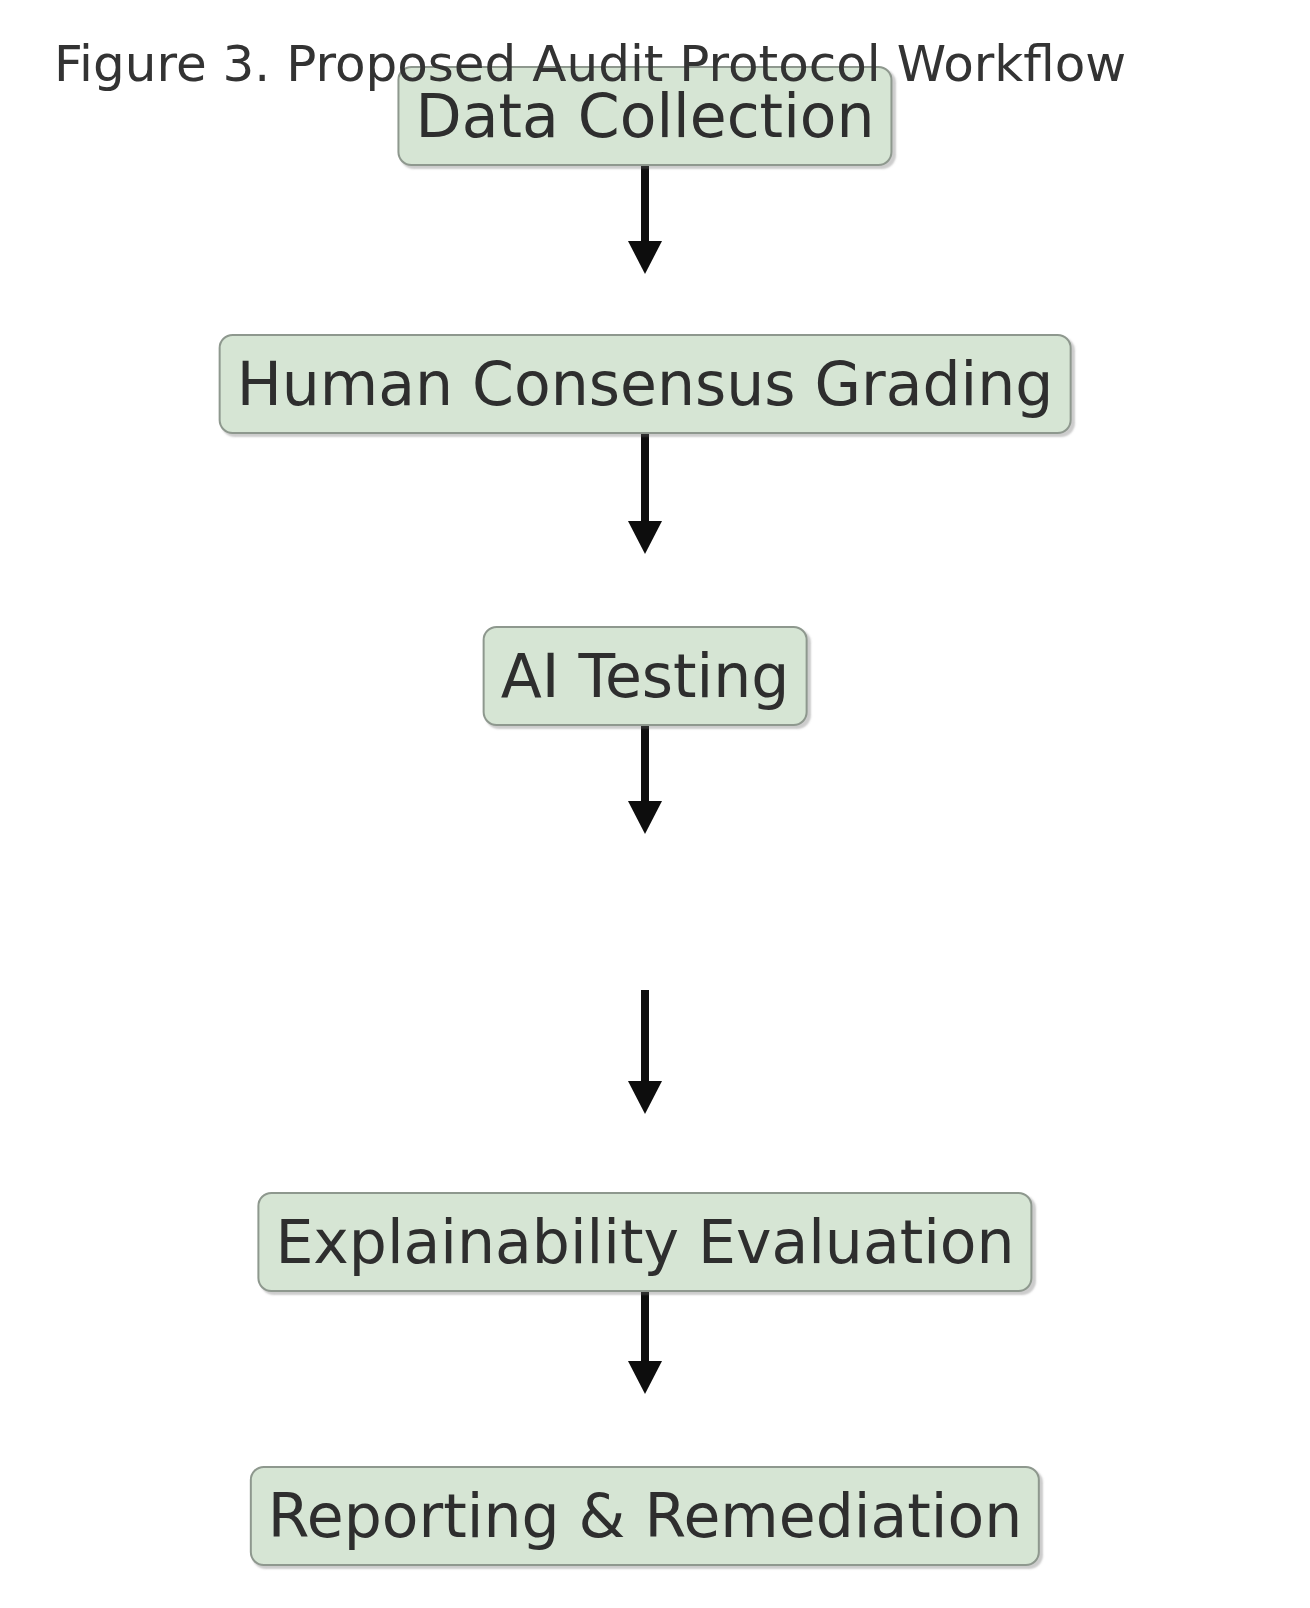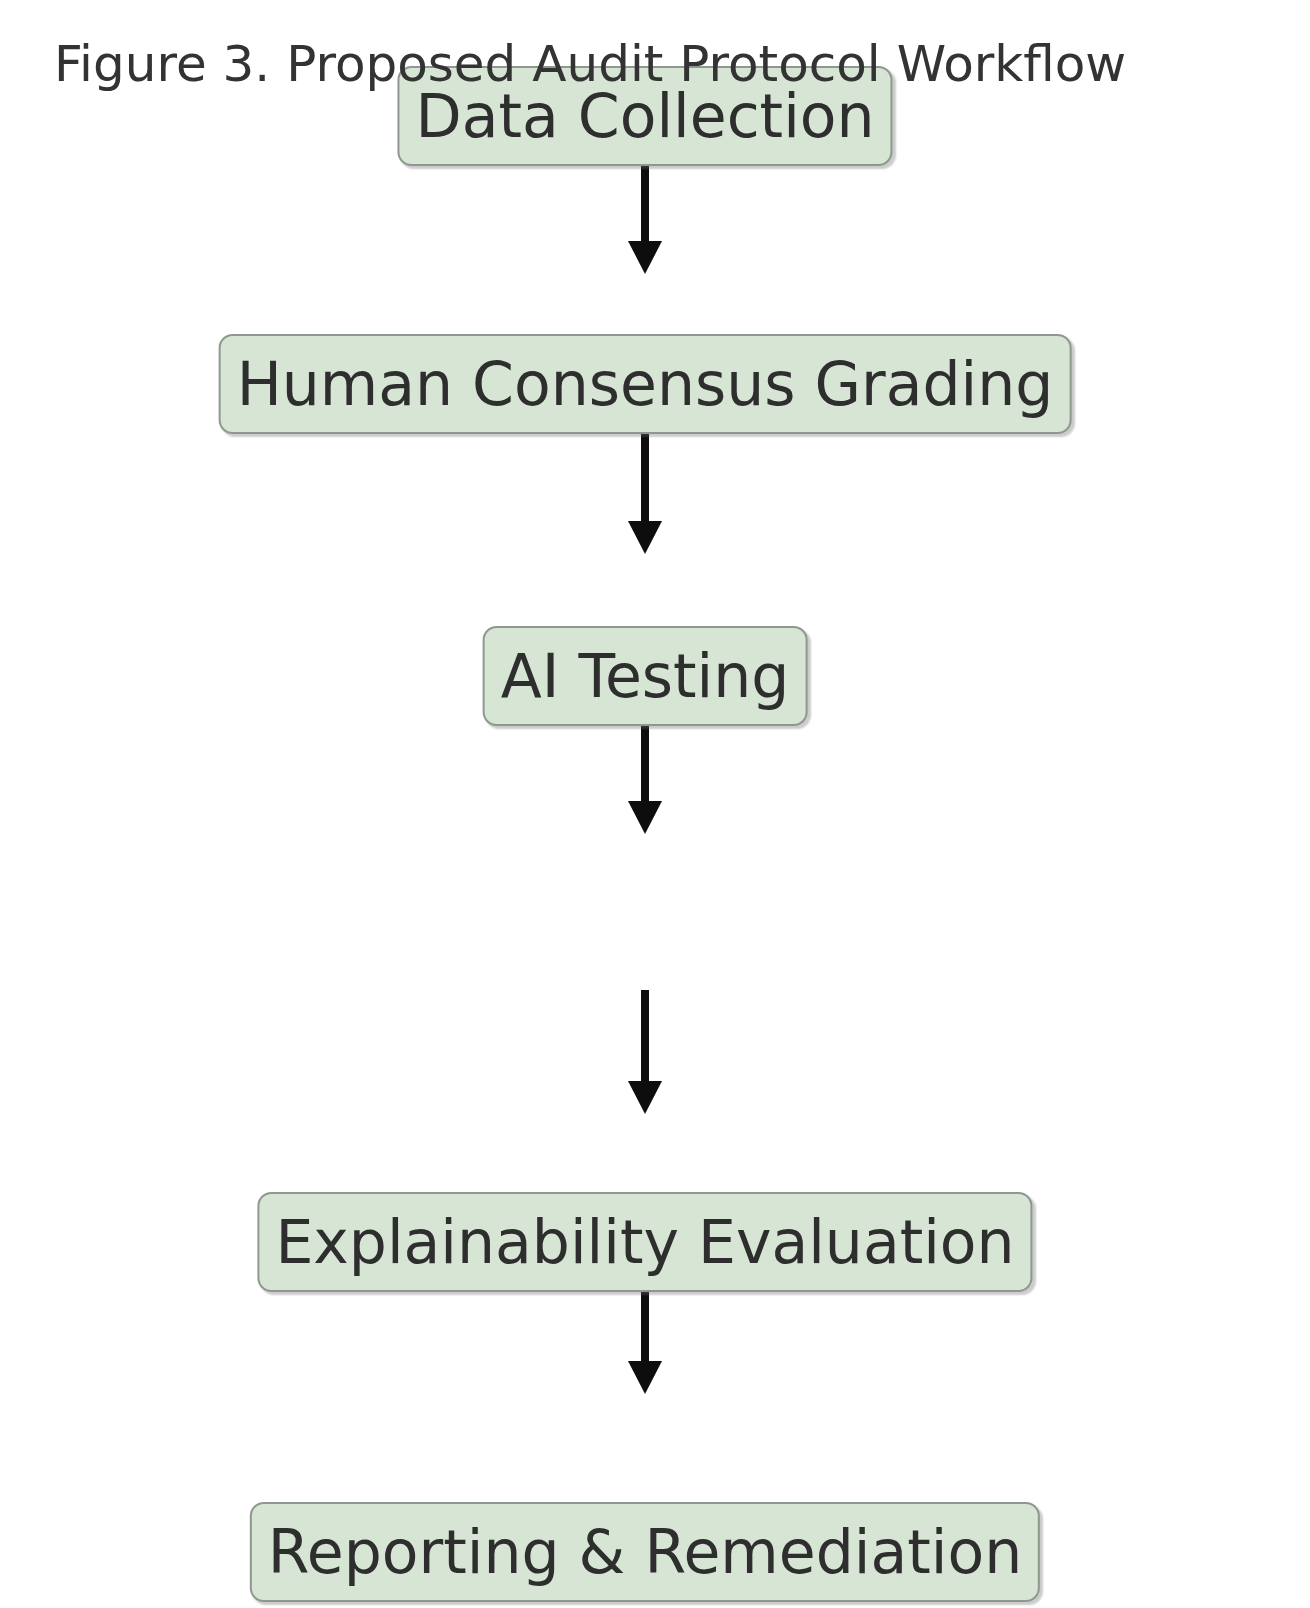--- a/index.html
+++ b/index.html
@@ -42,21 +42,21 @@
     border-radius: 14px;
     box-shadow: 3px 3px 2px rgba(110, 110, 110, 0.35);
     z-index: 2;
     text-align: center;
   }
   .n0 { top: 66px; }
   .n1 { top: 334px; }
   .n2 { top: 626px; }
   .n3 { top: 906px; }
   .n4 { top: 1180px; margin-top: 12px; }
-  .n5 { top: 1466px; margin-top: 36px; }
+  .n5 { top: 1466px; }
   .flow-arrow {
     position: absolute;
     left: 645px;
     transform: translateX(-50%);
     z-index: 1;
     display: block;
   }
   .a0 { top: 150px; }
   .a1 { top: 430px; }
   .a2 { top: 710px; }

